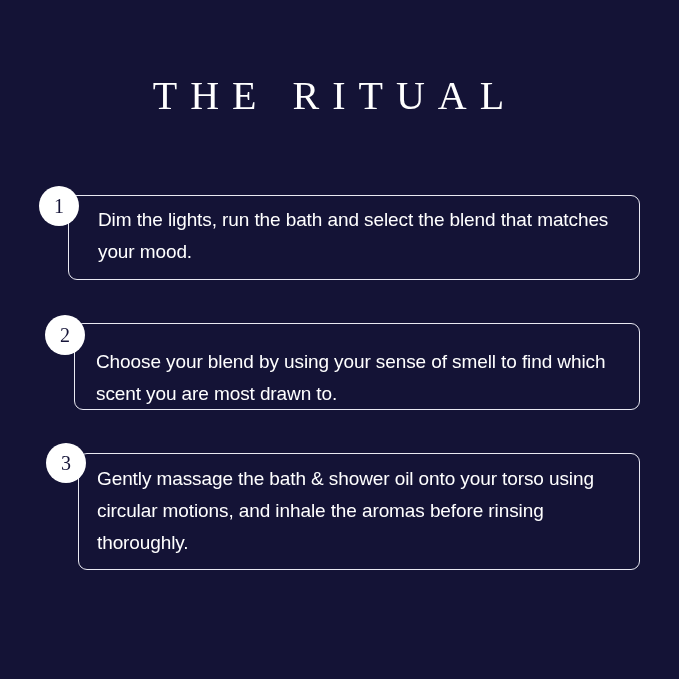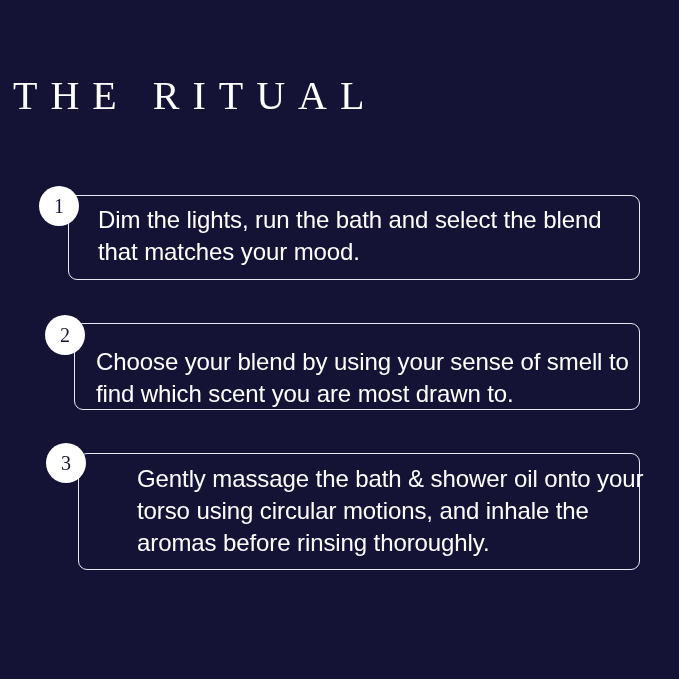--- a/index.html
+++ b/index.html
@@ -20,21 +20,21 @@
     background: #141336;
     box-sizing: border-box;
   }
 
   
   .title {
     position: absolute;
     top: 72px;
     left: 0;
     width: 657px;
-    text-align: left;
+    text-align: center;
     color: #ffffff;
     font-family: "Liberation Serif", "DejaVu Serif", serif;
     font-size: 40px;
     line-height: 48px;
     letter-spacing: 13px;
     text-indent: 13px;
     font-weight: 400;
     white-space: nowrap;
   }
 
@@ -45,21 +45,21 @@
   .step-box {
     position: absolute;
     border: 1.6px solid #e9e9f2;
     border-radius: 9px;
     box-sizing: border-box;
     background: transparent;
   }
   .step-text {
     position: absolute;
     color: #ffffff;
-    font-size: 24px;
+    font-size: 19px;
     line-height: 32px;
     letter-spacing: -0.1px;
     white-space: pre-line;
     font-weight: 400;
   }
   .step-badge {
     position: absolute;
     width: 40px;
     height: 40px;
     border-radius: 50%;
@@ -79,21 +79,21 @@
   #step-1 .step-text { left: 98px;  top: 204px; width: 530px; }
   #step-1 .step-badge{ left: 39px;  top: 186px; }
 
   
   #step-2 .step-box  { left: 74px;  top: 323px; width: 566px; height: 87px; }
   #step-2 .step-text { left: 96px;  top: 346px; width: 534px; }
   #step-2 .step-badge{ left: 45px;  top: 315px; }
 
   
   #step-3 .step-box  { left: 78px;  top: 453px; width: 562px; height: 117px; }
-  #step-3 .step-text { left: 97px;  top: 463px; width: 535px; margin-left: 40px; }
+  #step-3 .step-text { left: 97px;  top: 463px; width: 535px; }
   #step-3 .step-badge{ left: 46px;  top: 443px; }
 </style>
 </head>
 <body>
 
 <div class="poster">
 
   <div class="title">THE RITUAL</div>
 
   <div class="step" id="step-1">

